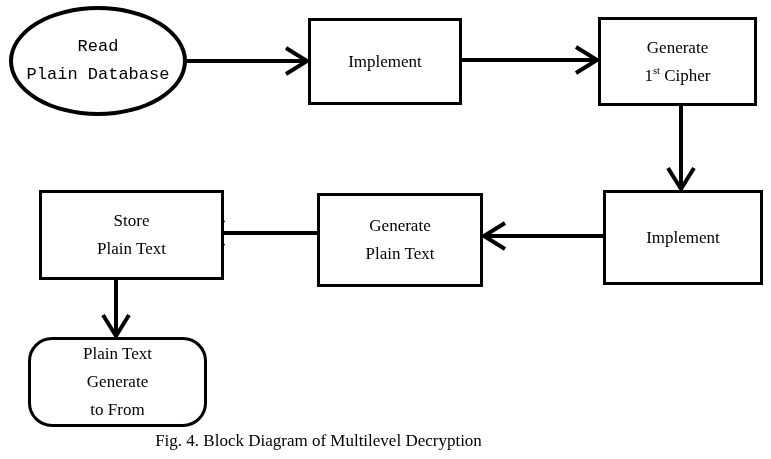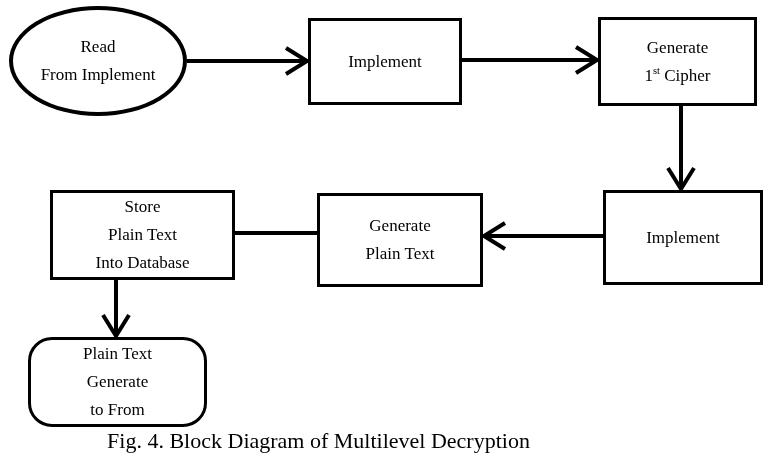--- a/index.html
+++ b/index.html
@@ -32,43 +32,44 @@
     flex-direction: column;
     align-items: center;
     justify-content: center;
     text-align: center;
     font-size: 17px;
     line-height: 28px;
   }
   .node.ellipse {
     border-radius: 50%;
     border-width: 4px;
+    font-family: Liberation Mono, monospace;
   }
   .node.rounded {
     border-radius: 24px;
   }
   #node-read-cipher     { left: 9px;   top: 6px;   width: 178px; height: 110px; }
   #node-implement-rsa   { left: 308px; top: 18px;  width: 154px; height: 87px;  }
   #node-generate-first  { left: 598px; top: 17px;  width: 159px; height: 89px;  }
   #node-implement-des   { left: 603px; top: 190px; width: 160px; height: 95px; line-height: 30px; }
   #node-generate-plain  { left: 317px; top: 193px; width: 166px; height: 94px;  }
-  #node-store-plain     { left: 50px;  top: 190px; width: 185px; height: 90px;  }
+  #node-store-plain     { left: 39px;  top: 190px; width: 185px; height: 90px;  }
   #node-plain-displayed { left: 28px;  top: 337px; width: 179px; height: 90px;  }
   .node sup {
     font-size: 0.62em;
     line-height: 0;
     vertical-align: super;
   }
   #figure-caption {
     position: absolute;
     left: 0;
     top: 430px;
     width: 637px;
     text-align: center;
-    font-size: 22px;
+    font-size: 17px;
     line-height: 22px;
   }
   .arrow-line, .arrow-head {
     stroke: #000000;
     stroke-width: 4;
     fill: none;
   }
 </style>
 </head>
 <body>
@@ -97,21 +98,21 @@
       <polyline class="arrow-head" points="224,220 203,233 224,246"></polyline>
     </g>
     <g>
       <line class="arrow-line" x1="116" y1="280" x2="116" y2="335"></line>
       <polyline class="arrow-head" points="103,315 116,336 129,315"></polyline>
     </g>
   </svg>
 
   <div class="node ellipse" id="node-read-cipher">
     <span>Read</span>
-    <span>From Implement</span>
+    <span>Plain Database</span>
   </div>
 
   <div class="node" id="node-implement-rsa">
     <span>Implement</span>
   </div>
 
   <div class="node" id="node-generate-first">
     <span>Generate</span>
     <span><span>1</span><sup>st</sup><span> Cipher</span></span>
   </div>
@@ -121,21 +122,20 @@
   </div>
 
   <div class="node" id="node-generate-plain">
     <span>Generate</span>
     <span>Plain Text</span>
   </div>
 
   <div class="node" id="node-store-plain">
     <span>Store</span>
     <span>Plain Text</span>
-    <span>Into Database</span>
   </div>
 
   <div class="node rounded" id="node-plain-displayed">
     <span>Plain Text</span>
     <span>Generate</span>
     <span>to From</span>
   </div>
 
   <div id="figure-caption">Fig. 4. Block Diagram of Multilevel Decryption</div>
 

